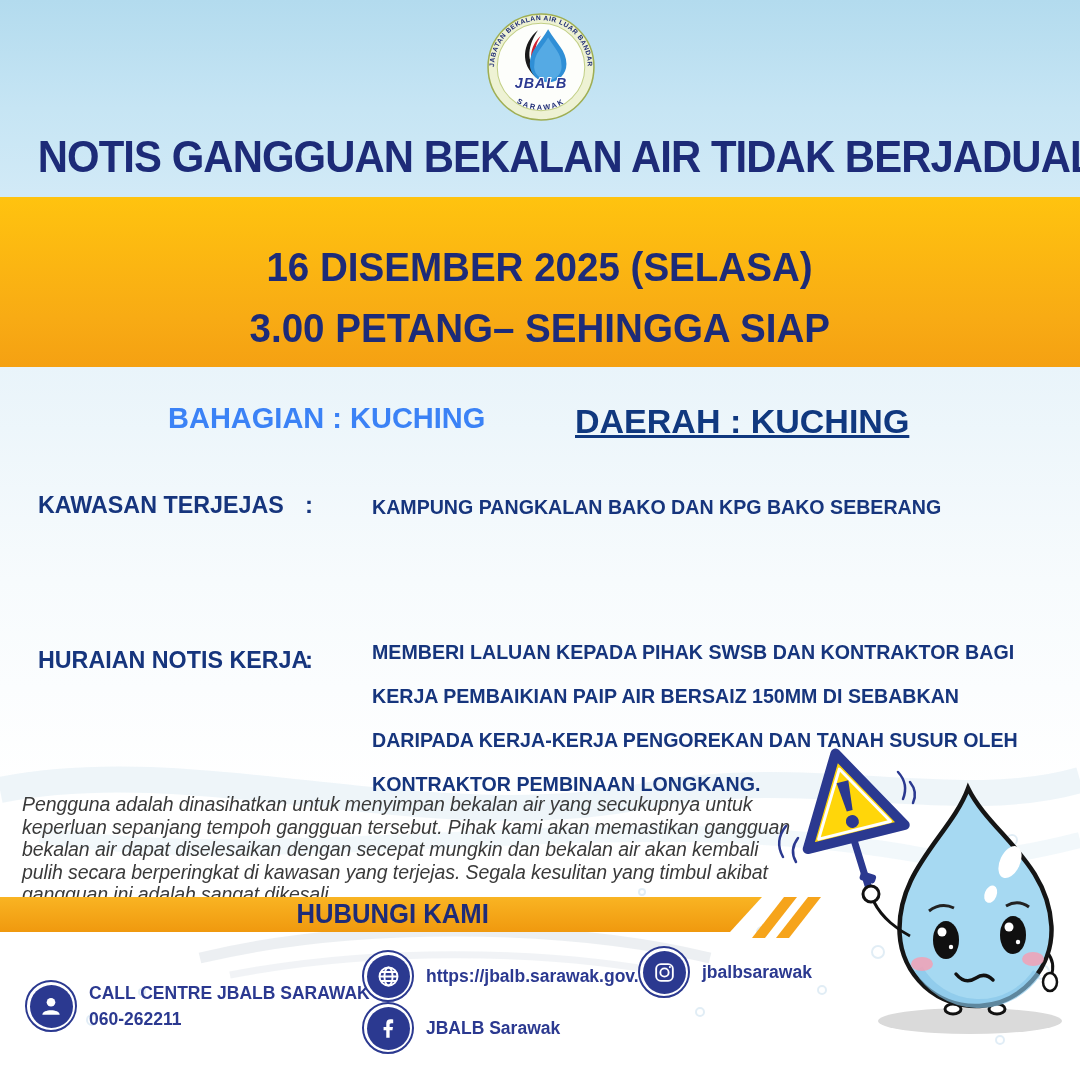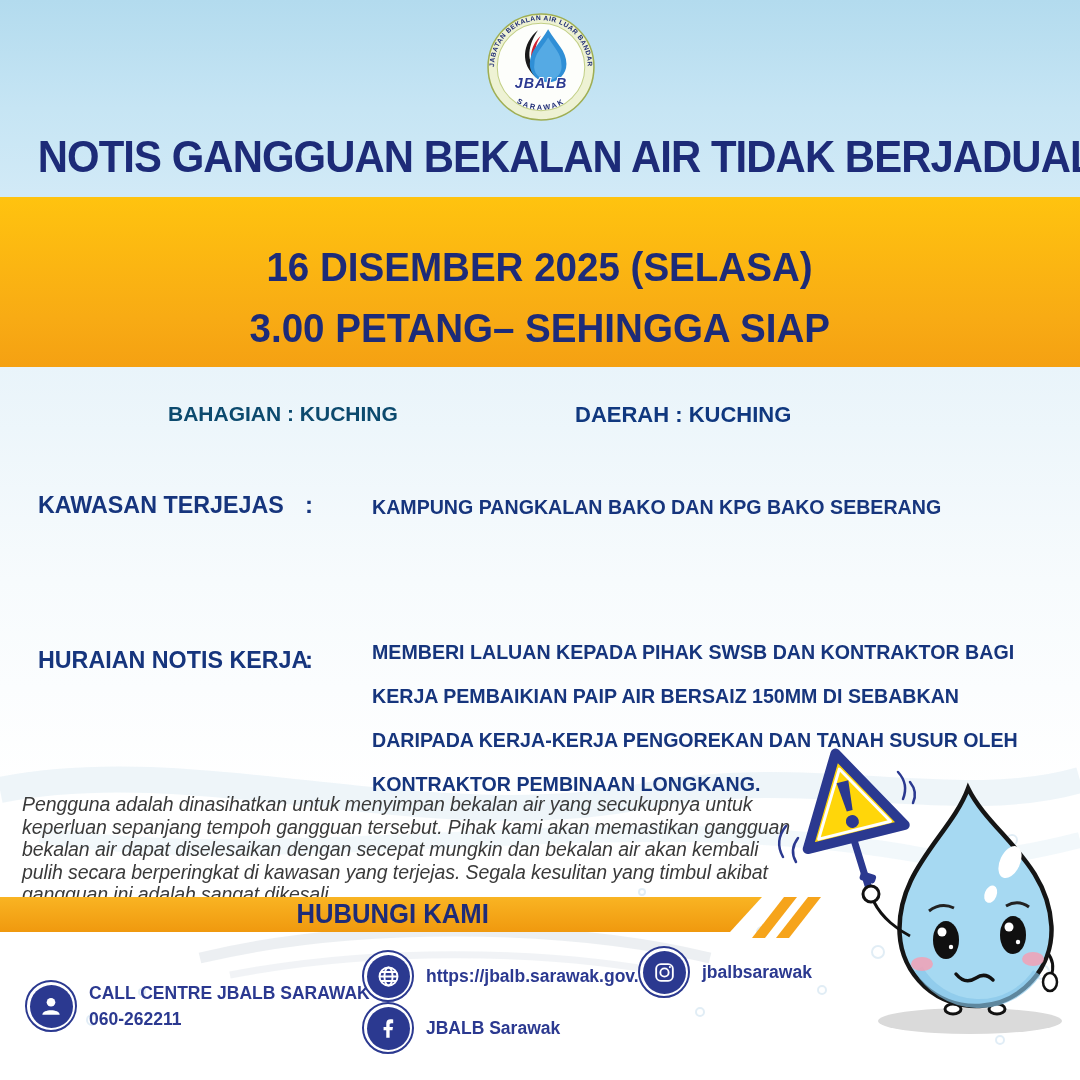--- a/index.html
+++ b/index.html
@@ -22,22 +22,22 @@
   .banner{position:absolute;top:197px;left:0;width:1080px;height:202px;
           background:linear-gradient(180deg,var(--banner-top) 0%,#f8ab14 60%,var(--banner-bottom) 100%);
           display:flex;flex-direction:column;align-items:center;justify-content:center;gap:14px;}
   .banner div{font-size:41px;font-weight:bold;color:var(--navy);transform:scaleX(.94);white-space:nowrap;}
 
   
   .main{position:absolute;top:367px;left:0;width:1080px;height:713px;
         background:linear-gradient(180deg,#e9f4fa 0%,#f7fbfd 30%,#ffffff 60%);}
   .decor{position:absolute;top:690px;left:0;width:1080px;height:390px;pointer-events:none;}
 
-  .region-bahagian{position:absolute;top:402px;left:168px;font-size:21px;font-weight:bold;color:#0c4a6e;white-space:nowrap;}
-  .region-daerah{position:absolute;top:402px;left:575px;font-size:22px;font-weight:bold;color:#10387f;white-space:nowrap;}
+  .region-bahagian{position:absolute;top:402px;left:168px;font-size:29px;font-weight:bold;color:#3b82f6;white-space:nowrap;}
+  .region-daerah{position:absolute;top:402px;left:575px;font-size:34px;font-weight:bold;color:#10387f;white-space:nowrap;text-decoration:underline;}
 
   .field-label{position:absolute;left:38px;font-size:24px;font-weight:bold;color:#16357d;white-space:nowrap;transform:scaleX(.97);transform-origin:left;}
   .field-colon{position:absolute;left:305px;font-size:24px;font-weight:bold;color:#16357d;}
   .field-value{position:absolute;left:372px;font-size:20px;font-weight:bold;color:#16357d;white-space:nowrap;transform:scaleX(.98);transform-origin:left;}
   .huraian-line{height:44px;line-height:44px;}
 
   .advisory{position:absolute;top:793px;left:22px;width:775px;
             font-size:19.5px;font-style:italic;color:#3a3a3a;line-height:1.16;letter-spacing:-.1px;}
 
   

